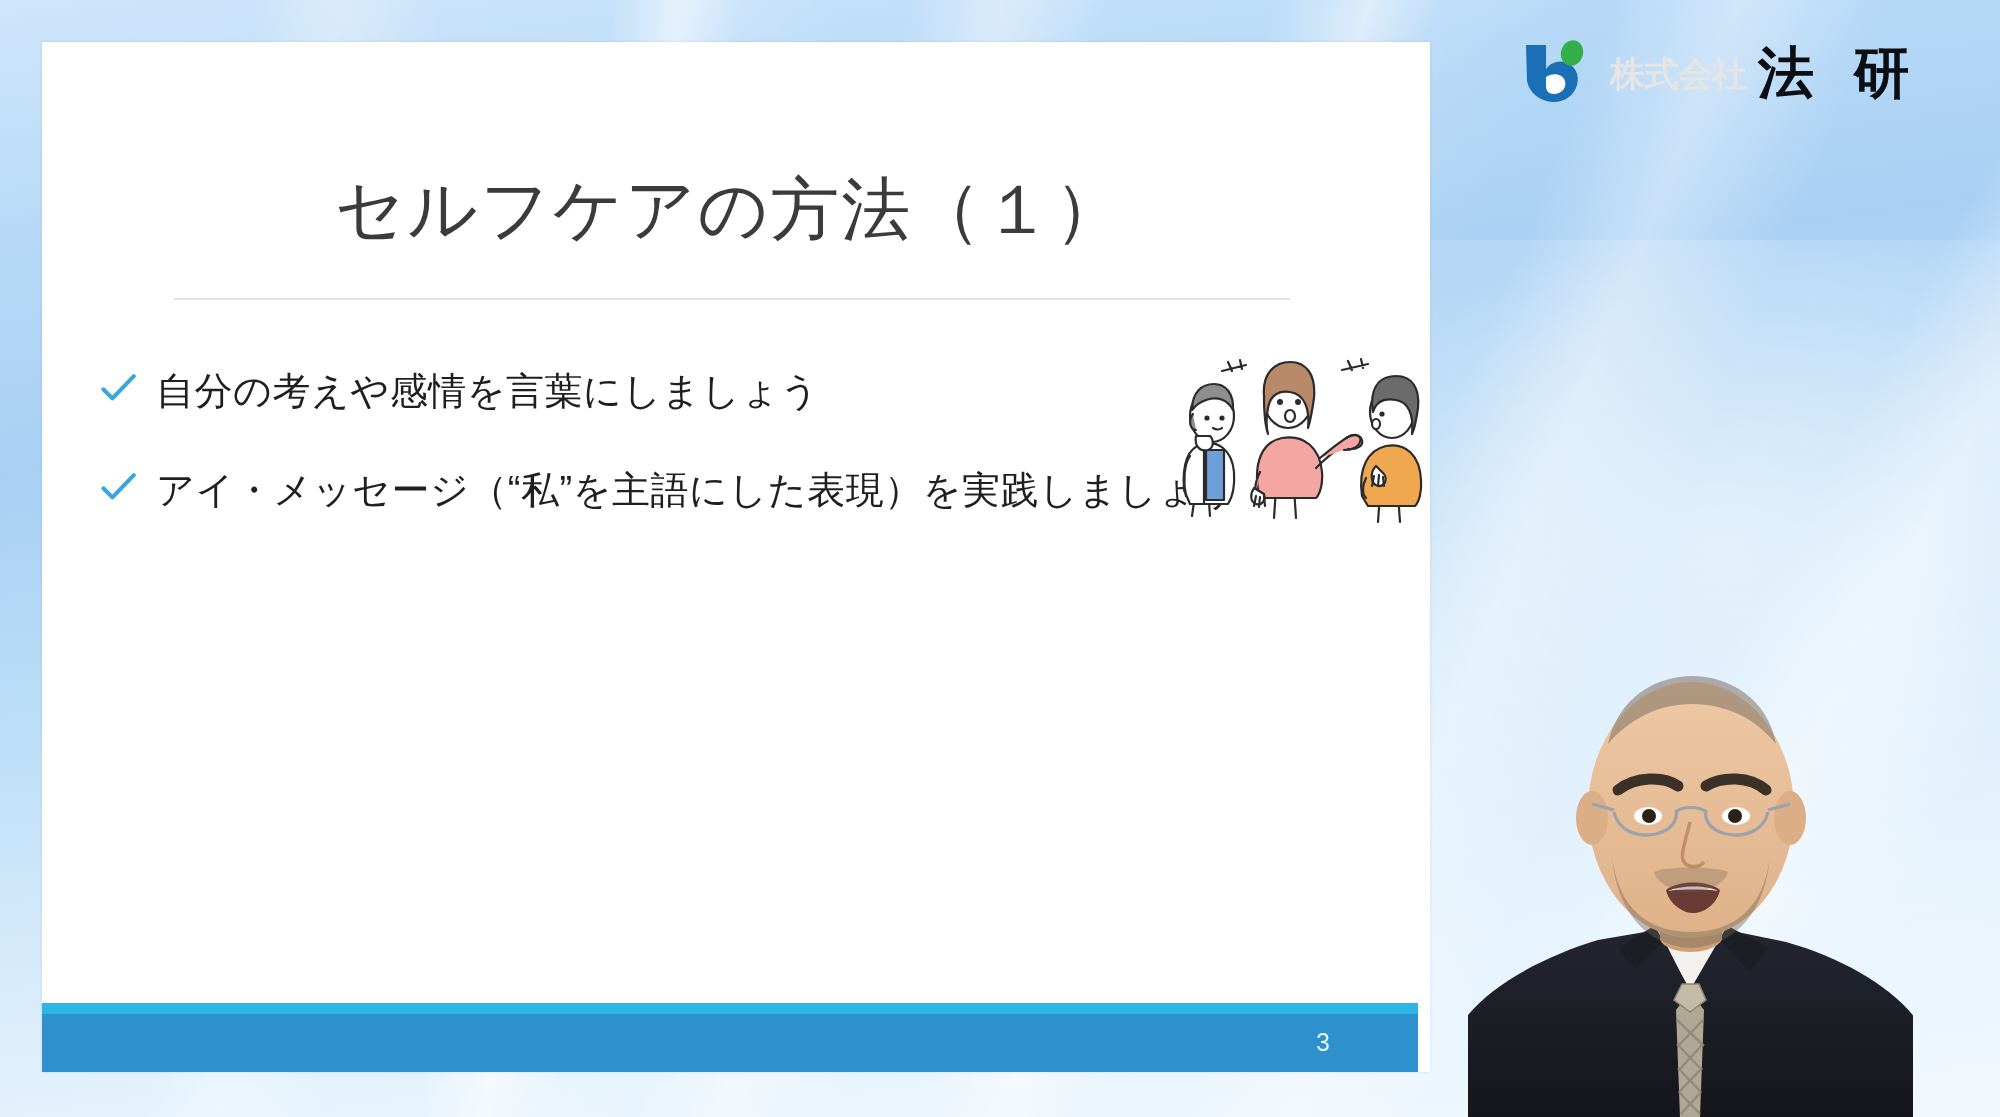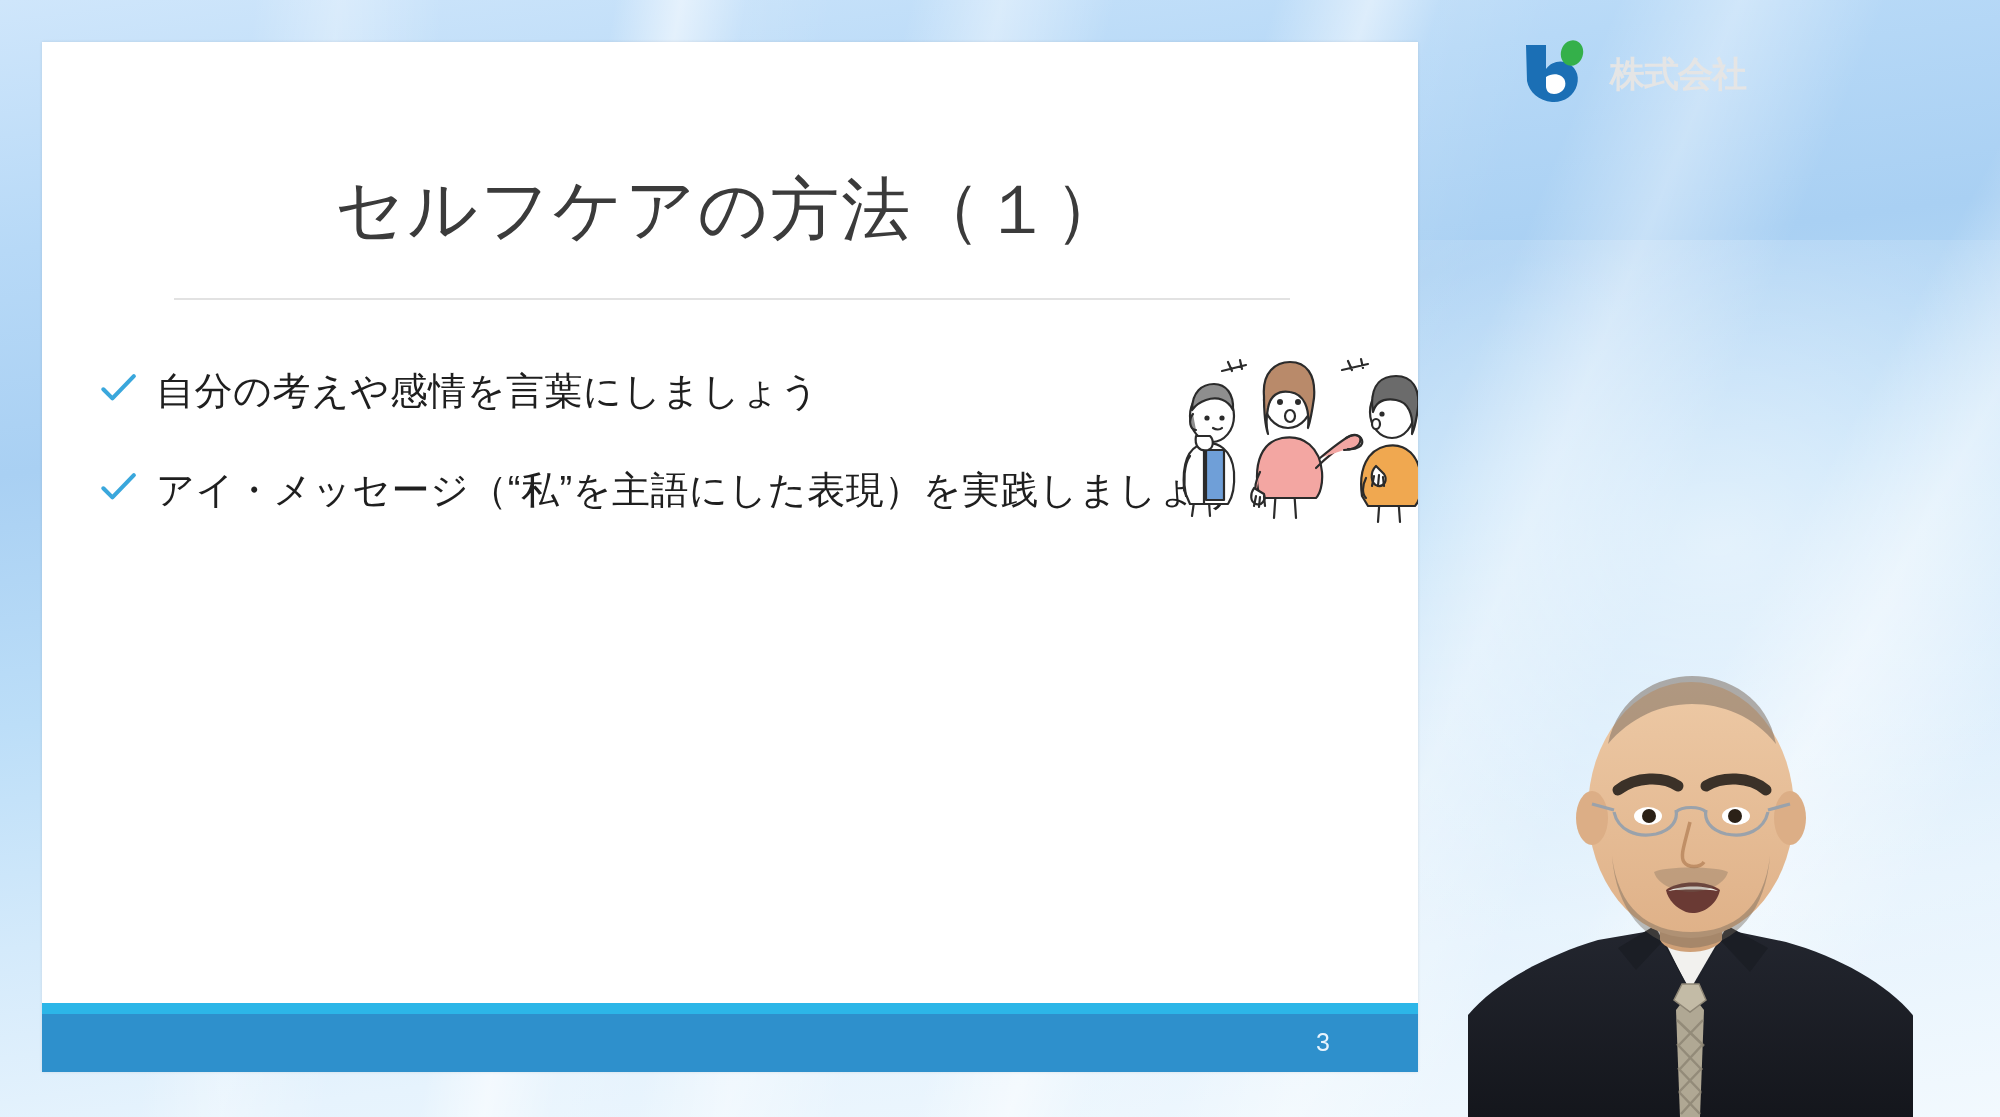--- a/index.html
+++ b/index.html
@@ -45,20 +45,21 @@
   
   #slide {
     position: absolute;
     left: 42px;
     top: 42px;
     width: 1376px;
     height: 1030px;
     background: #ffffff;
     box-shadow: 0 0 3px rgba(0,0,0,0.10);
     overflow: hidden;
+    padding-left: 12px;
   }
 
   .slide-title {
     position: absolute;
     left: 0;
     top: 132px;
     width: 1376px;
     text-align: center;
     font-size: 69px;
     line-height: 1.05;
@@ -190,20 +191,21 @@
 
   <div class="logo-block">
     <span class="logo-mark">
       <svg viewBox="0 0 72 70" width="72" height="70">
         <path d="M6 6 H26 V30 C30 24 38 21 45 23 C55 26 60 36 57 46 C54 57 43 64 32 63 C19 62 9 53 7 42 Z" fill="#1b6fb5"></path>
         <path d="M26 38 C33 33 43 35 45 42 C47 49 41 55 34 55 C29 55 26 52 26 47 Z" fill="#ffffff"></path>
         <ellipse cx="52" cy="14" rx="11" ry="13" transform="rotate(18 52 14)" fill="#34b04a"></ellipse>
       </svg>
     </span>
     <span class="logo-kabushiki">株式会社</span>
+    <span class="logo-name">法 研</span>
   </div>
 
   <div id="slide">
 
     <div class="slide-title">セルフケアの方法（１）</div>
     <div class="title-rule"></div>
 
     <div class="bullets">
 
       <div class="bullet-row">

